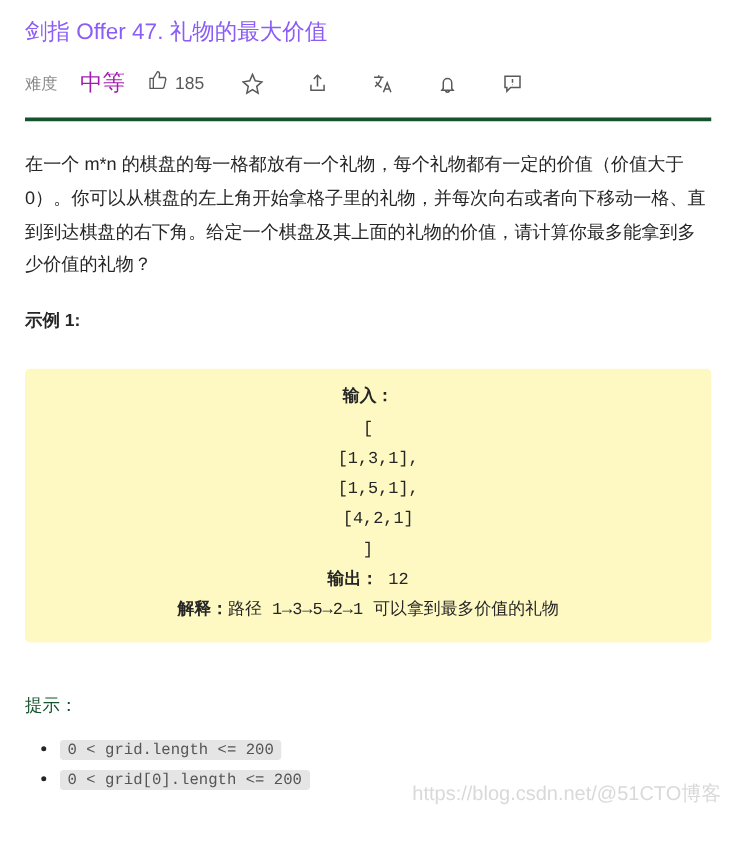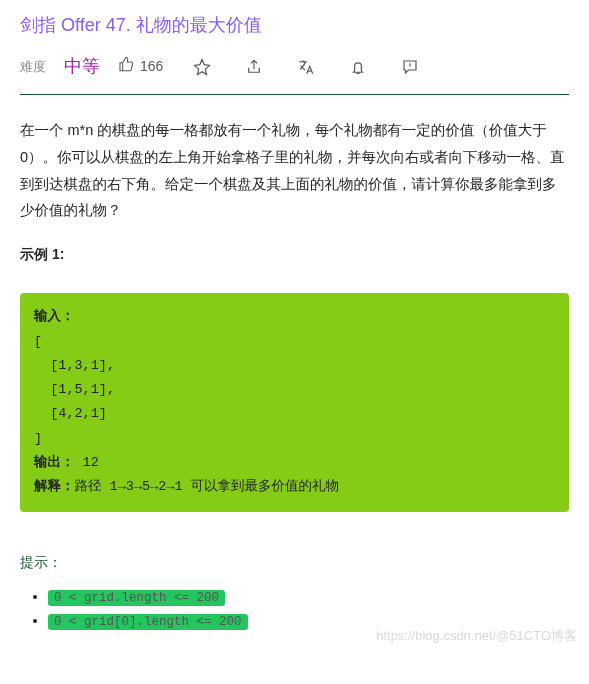--- a/index.html
+++ b/index.html
@@ -18,21 +18,21 @@
     color: #8b5cf6;
     margin-bottom: 14px;
   }
   .meta-row {
     display: flex;
     align-items: center;
     gap: 30px;
     font-size: 14px;
     color: #595959;
     padding-bottom: 14px;
-    border-bottom: 1px solid #14532d;
+    border-bottom: 3px solid #14532d;
     margin-bottom: 22px;
   }
   .meta-left { display: flex; align-items: center; gap: 18px; }
   .meta-label { color: #8a8a8a; font-size: 13px; }
   .difficulty { color: #a21caf; font-size: 18px; }
   .likes { display: flex; align-items: center; gap: 6px; color: #595959; font-size:14px; }
   .meta-icons { display: flex; align-items: center; gap: 34px; color: #595959; }
   .icon-btn { width: 18px; height: 18px; display:flex; align-items:center; justify-content:center; cursor:pointer; }
   .icon-btn svg { width: 18px; height: 18px; stroke: #595959; fill: none; stroke-width: 1.6; }
   .likes svg { width:16px; height:16px; stroke:#595959; fill:none; stroke-width:1.6;}
@@ -41,78 +41,79 @@
     color: #262626;
     line-height: 1.85;
     margin-bottom: 20px;
   }
   .example-heading {
     font-size: 14px;
     font-weight: 600;
     margin-bottom: 28px;
   }
   .code-block {
-    background: #84cc16;
+    background: #fef9c3;
     border-radius: 4px;
     padding: 12px 14px;
     font-family: Menlo, Consolas, "Courier New", monospace;
     font-size: 13.5px;
     color: #262626;
     line-height: 1.8;
     white-space: pre-wrap;
     margin-bottom: 40px;
+    text-align: center;
   }
   .code-block .bold { font-weight: 700; font-family: inherit; }
   .hints-heading {
     font-size: 14px;
     color: #14532d;
     margin-bottom: 12px;
   }
   .hints-list {
     list-style: disc;
     padding-left: 28px;
   }
   .hints-list li {
     font-size: 13px;
     line-height: 1.8;
   }
   .hints-list code {
-    background: #22c55e;
+    background: #e5e5e5;
     border-radius: 3px;
     padding: 1px 6px;
     font-family: Menlo, Consolas, "Courier New", monospace;
     font-size: 12.5px;
     color: #555;
   }
   .watermark {
     position: absolute;
     right: 12px;
     bottom: 10px;
-    font-size: 13px;
+    font-size: 16px;
     color: #d9d9d9;
     pointer-events: none;
   }
 </style>
 </head>
 <body>
 
 <div class="title">剑指 Offer 47. 礼物的最大价值</div>
 
 <div class="meta-row">
   <div class="meta-left">
     <span class="meta-label">难度</span>
     <span class="difficulty">中等</span>
     <span class="likes">
       <span>
         <svg viewBox="0 0 24 24">
             <path d="M7 22V10l5-8c1 0 2.5 1 2.5 3l-.5 4h6c1.1 0 2 .9 2 2l-2 9c-.2.9-1 2-2 2H7z"></path>
             <path d="M7 10H3v12h4"></path>
           </svg>
       </span>
-      <span>166</span>
+      <span>185</span>
     </span>
   </div>
   <div class="meta-icons">
     <span class="icon-btn">
       <svg viewBox="0 0 24 24">
           <path d="M12 2l2.9 6.9L22 10l-5.5 4.8L18 22l-6-3.7L6 22l1.5-7.2L2 10l7.1-1.1z"></path>
         </svg>
     </span>
     <span class="icon-btn">
       <svg viewBox="0 0 24 24">

